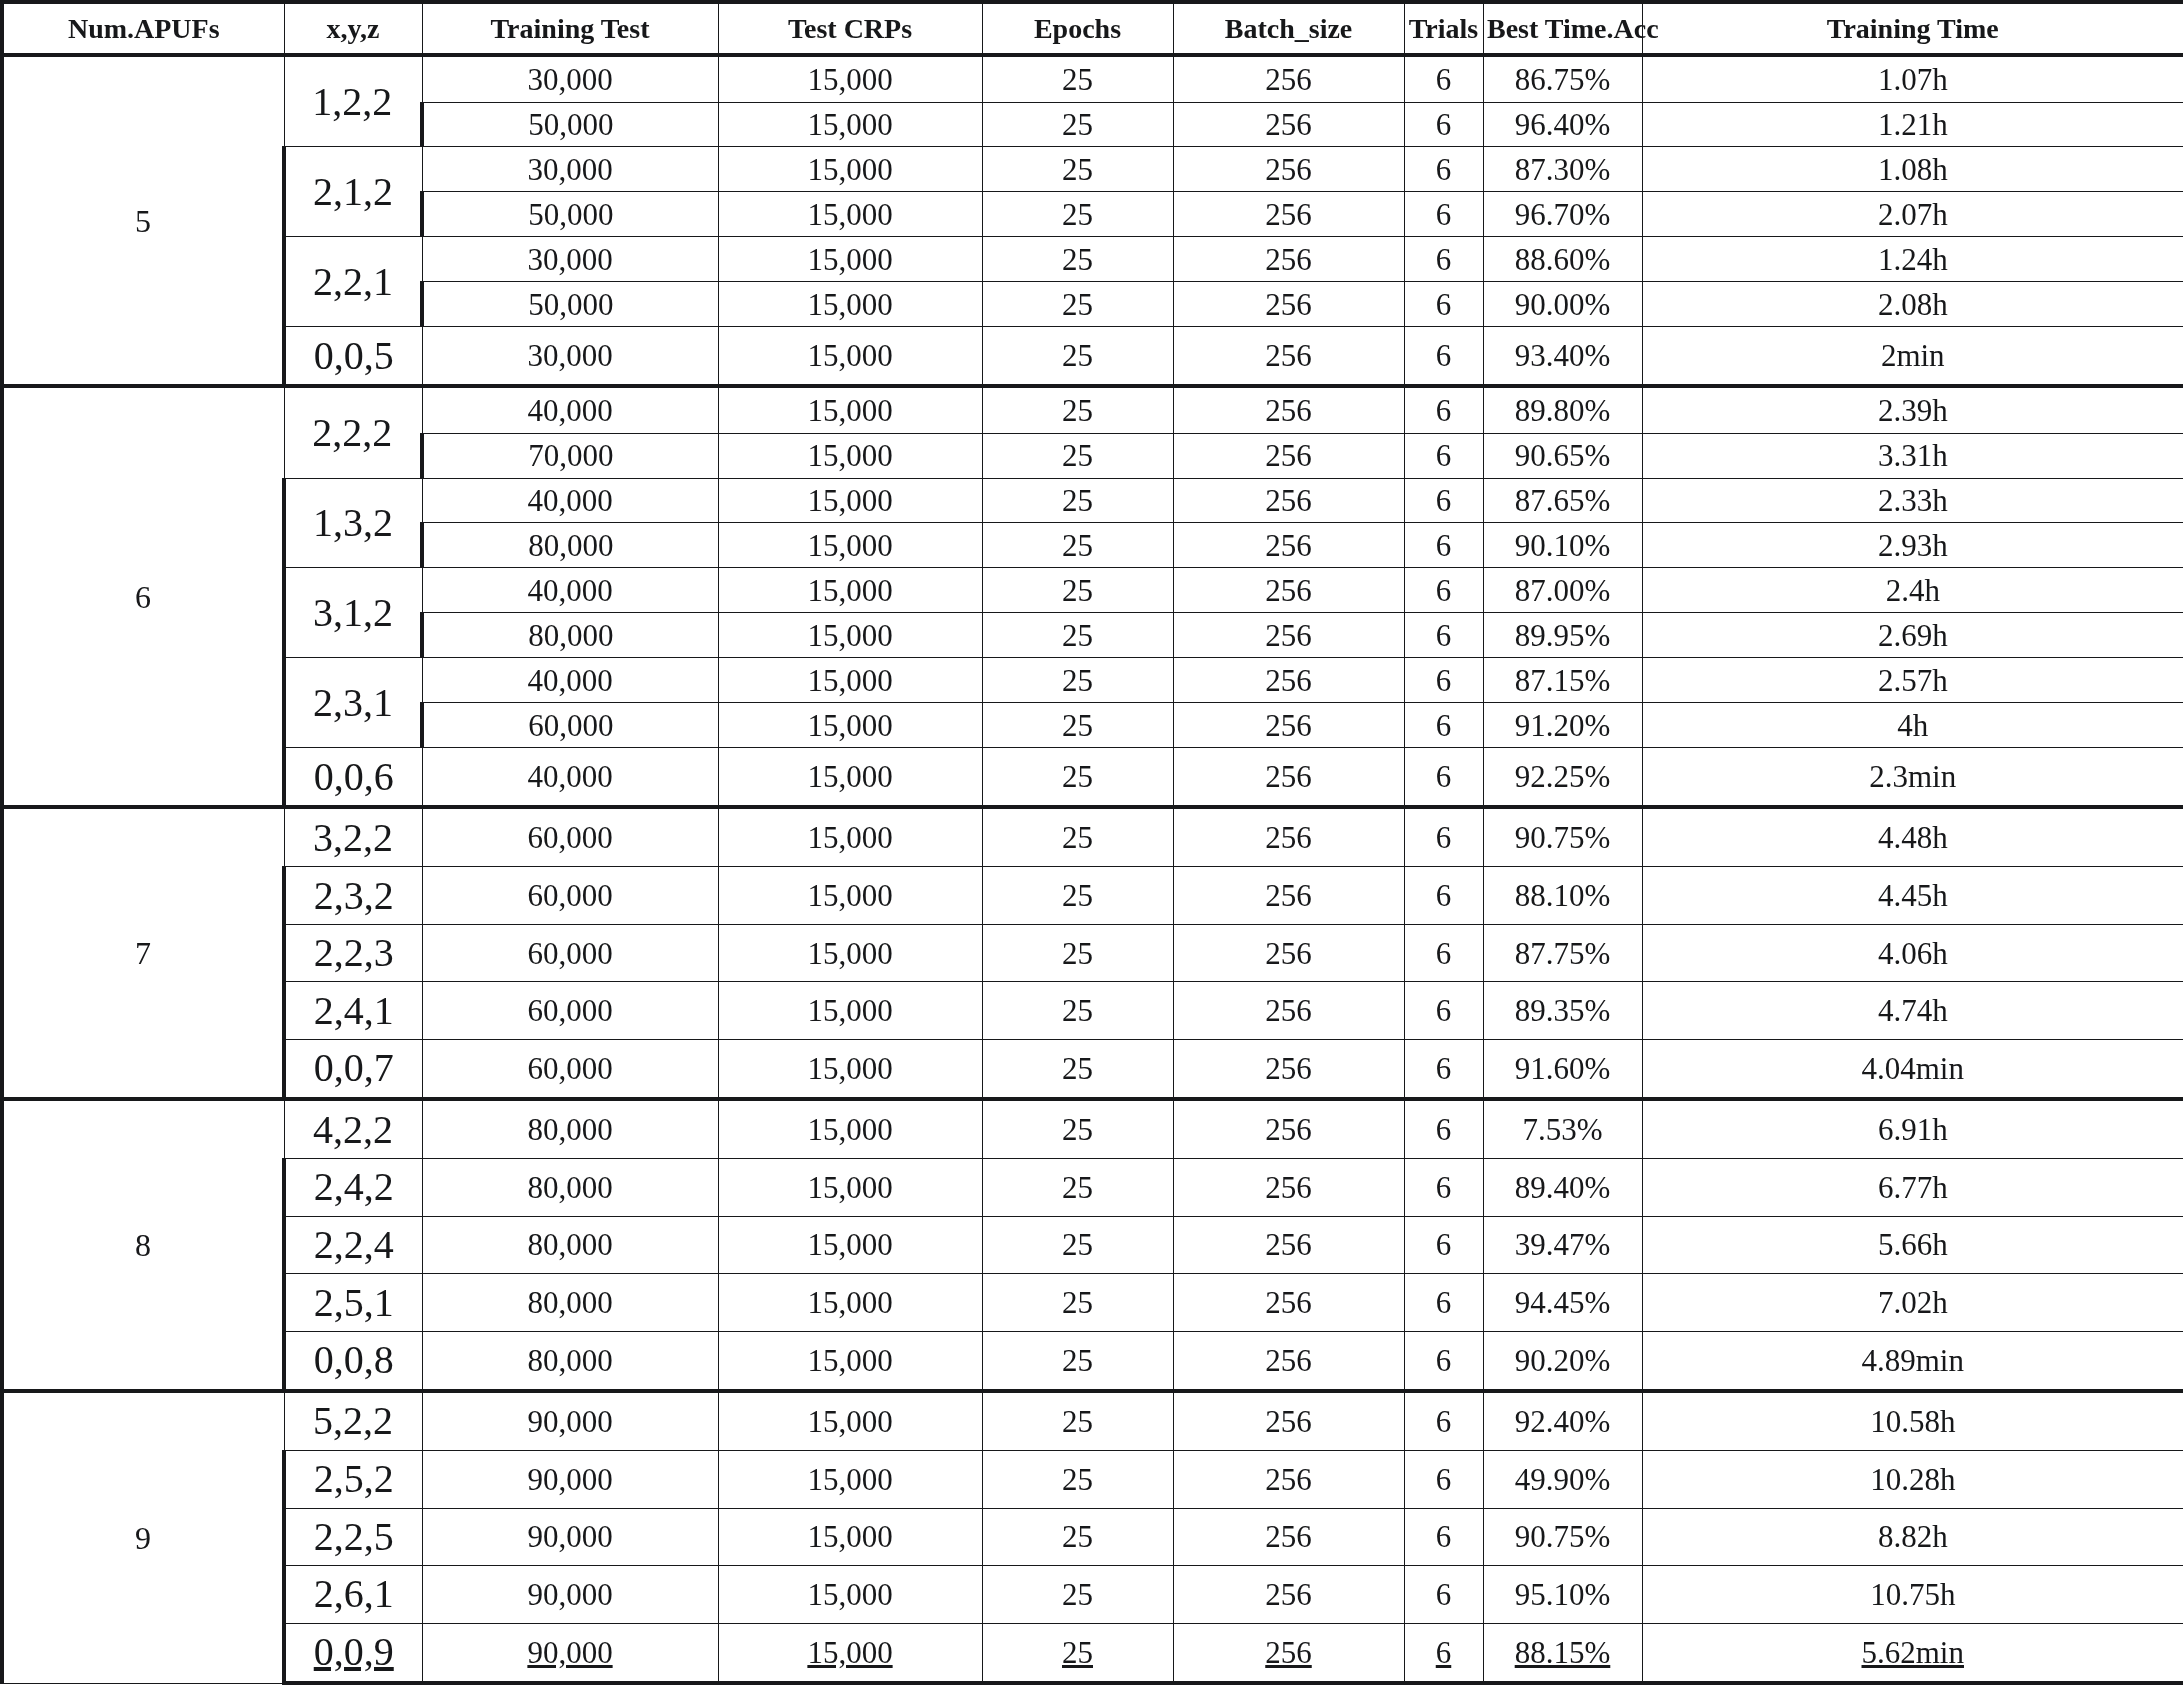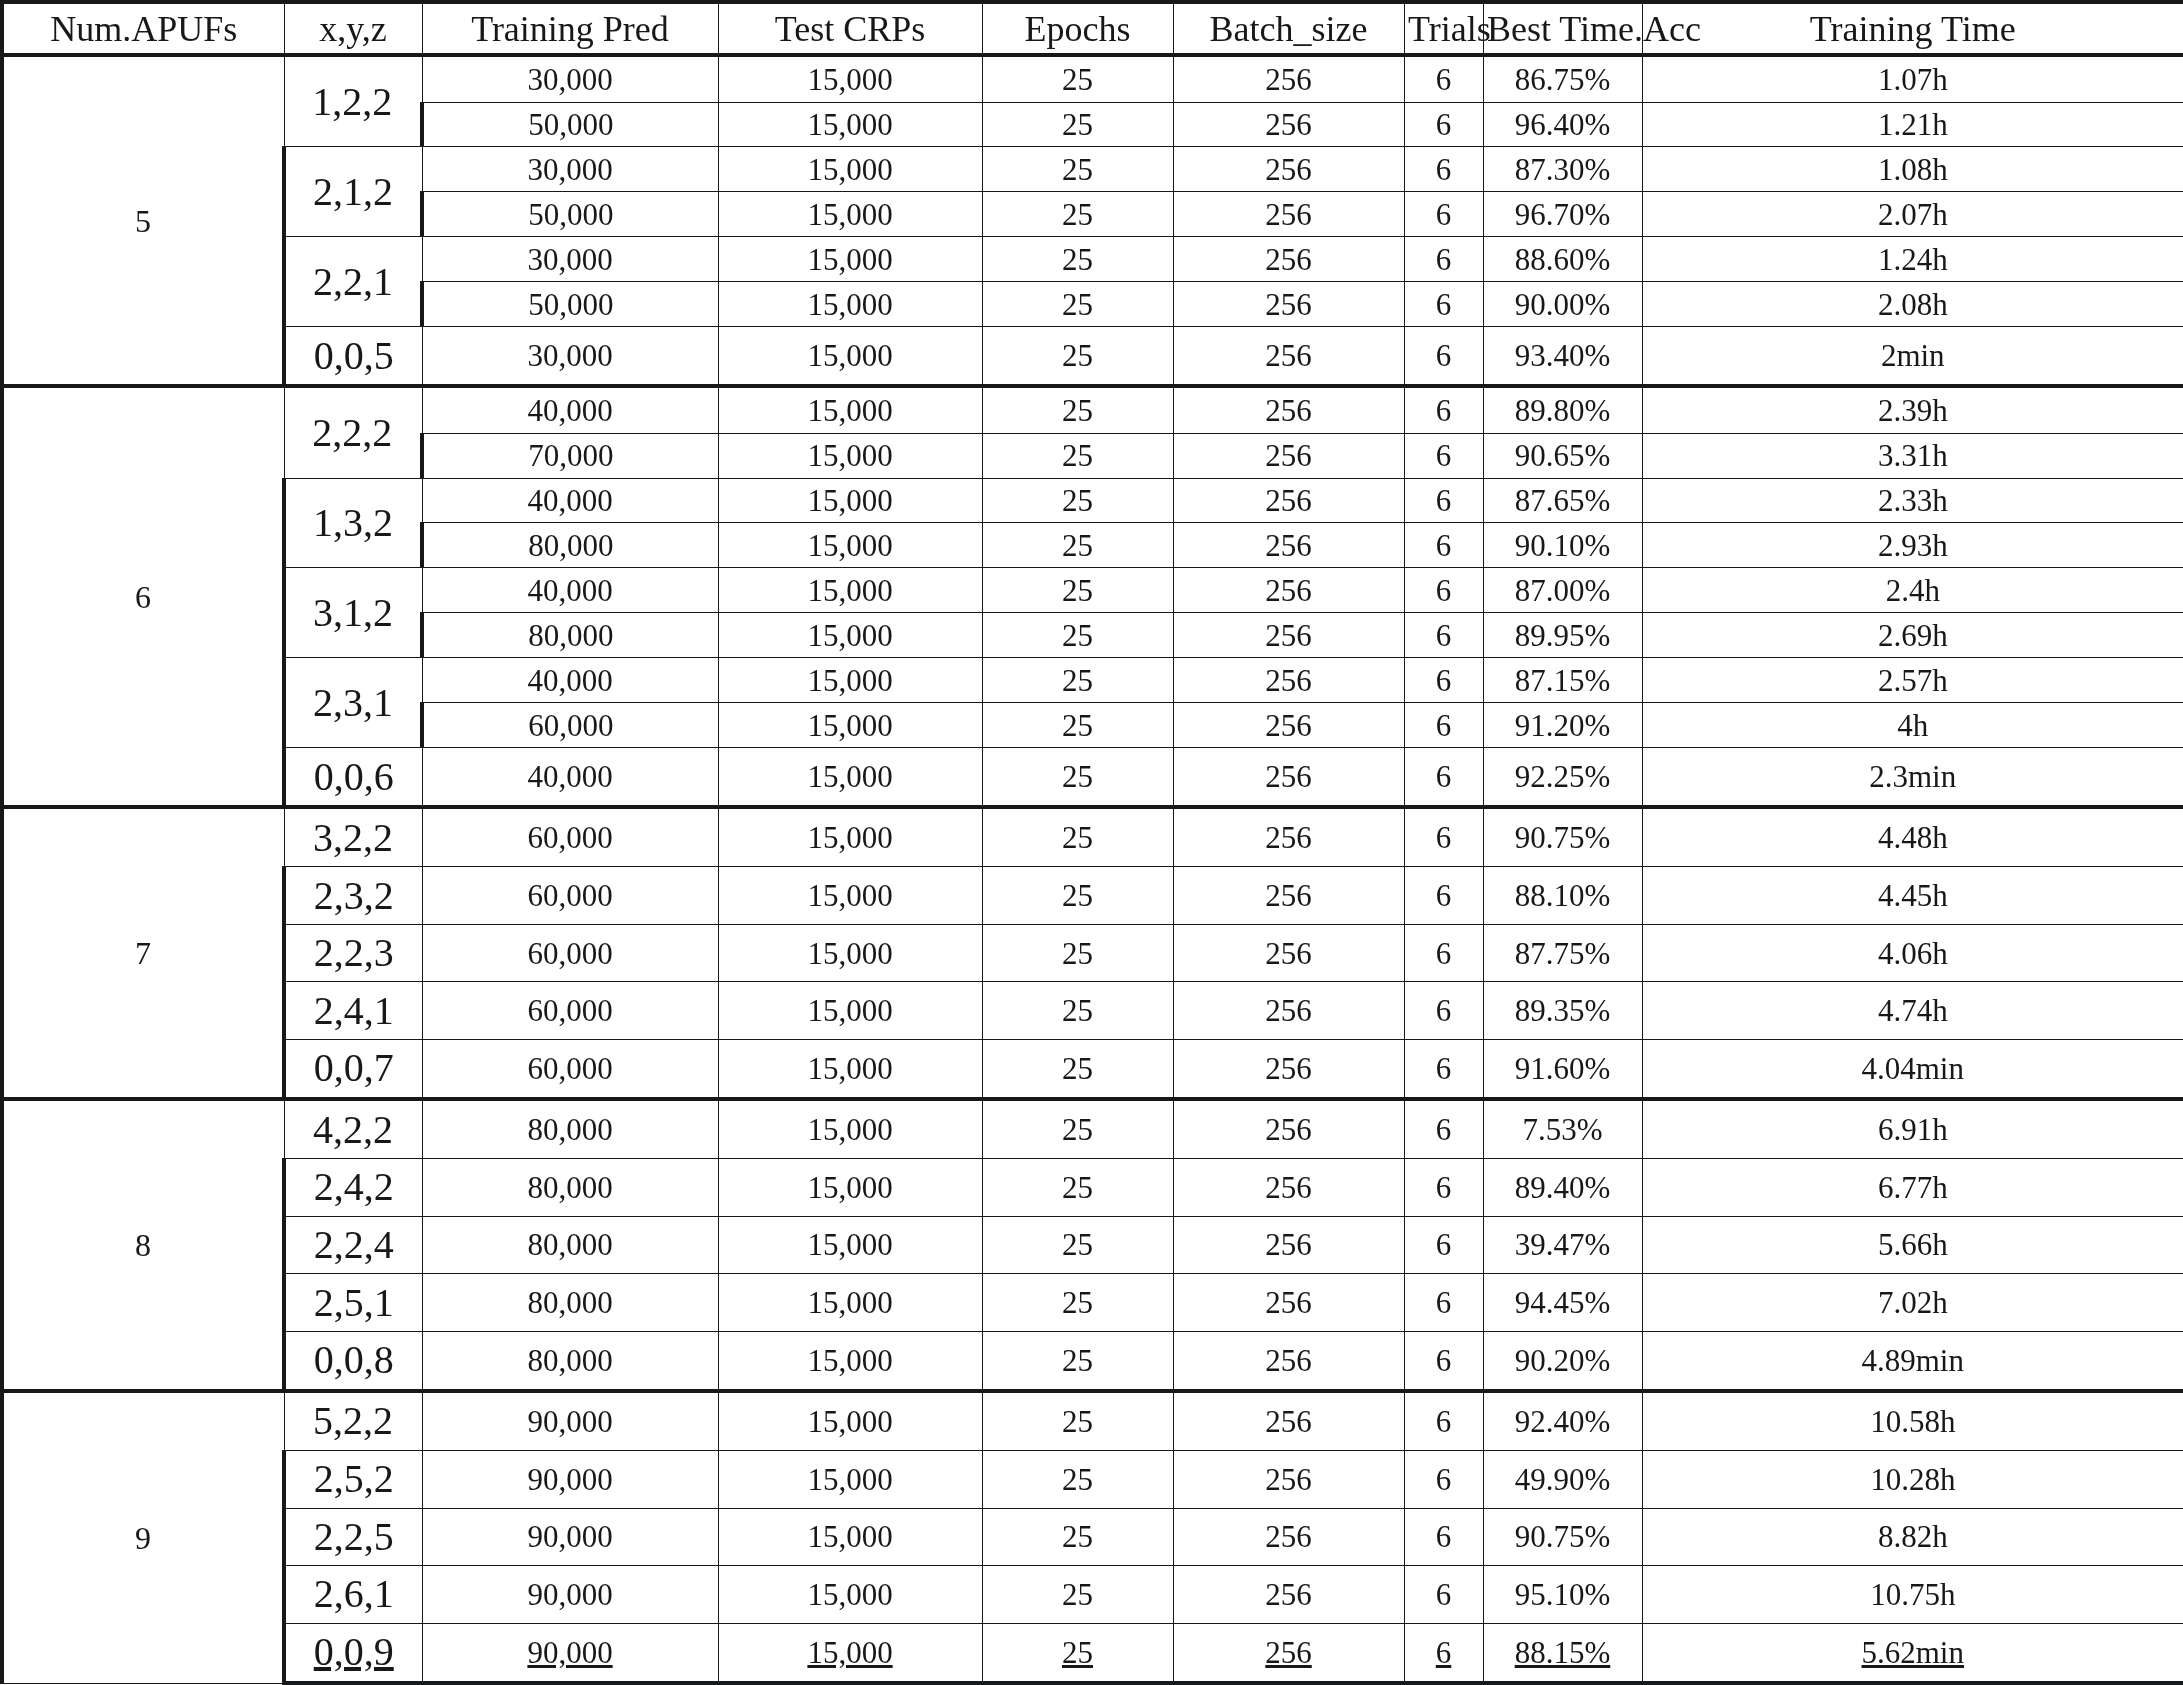--- a/index.html
+++ b/index.html
@@ -43,22 +43,22 @@
     vertical-align: middle;
     padding: 0 3.5px;
     border-left: 1.7px solid #17181a;
     border-right: 1.7px solid #17181a;
     border-top: 1.7px solid #17181a;
     border-bottom: 1.7px solid #17181a;
     box-sizing: border-box;
     white-space: nowrap;
   }
   table.apuf-table thead th {
-    font-weight: normal;
-    font-size: 36px;
+    font-weight: bold;
+    font-size: 28px;
     height: 53px;
     border-top: 4px solid #17181a;
     border-bottom: 4.6px solid #17181a;
   }
   
   table.apuf-table tr > *:first-child { border-left: 4px solid #17181a; }
   table.apuf-table tr > *:last-child  { border-right: 4px solid #17181a; }
 
   
   table.apuf-table td.group-top,
@@ -86,21 +86,21 @@
       <col class="c-epochs">
       <col class="c-batch">
       <col class="c-trials">
       <col class="c-acc">
       <col class="c-time">
     </colgroup>
     <thead>
       <tr>
         <th>Num.APUFs</th>
         <th>x,y,z</th>
-        <th>Training Pred</th>
+        <th>Training Test</th>
         <th>Test CRPs</th>
         <th>Epochs</th>
         <th>Batch_size</th>
         <th>Trials</th>
         <th>Best Time.Acc</th>
         <th>Training Time</th>
       </tr>
     </thead>
     <tbody id="table-body">
         <tr>

